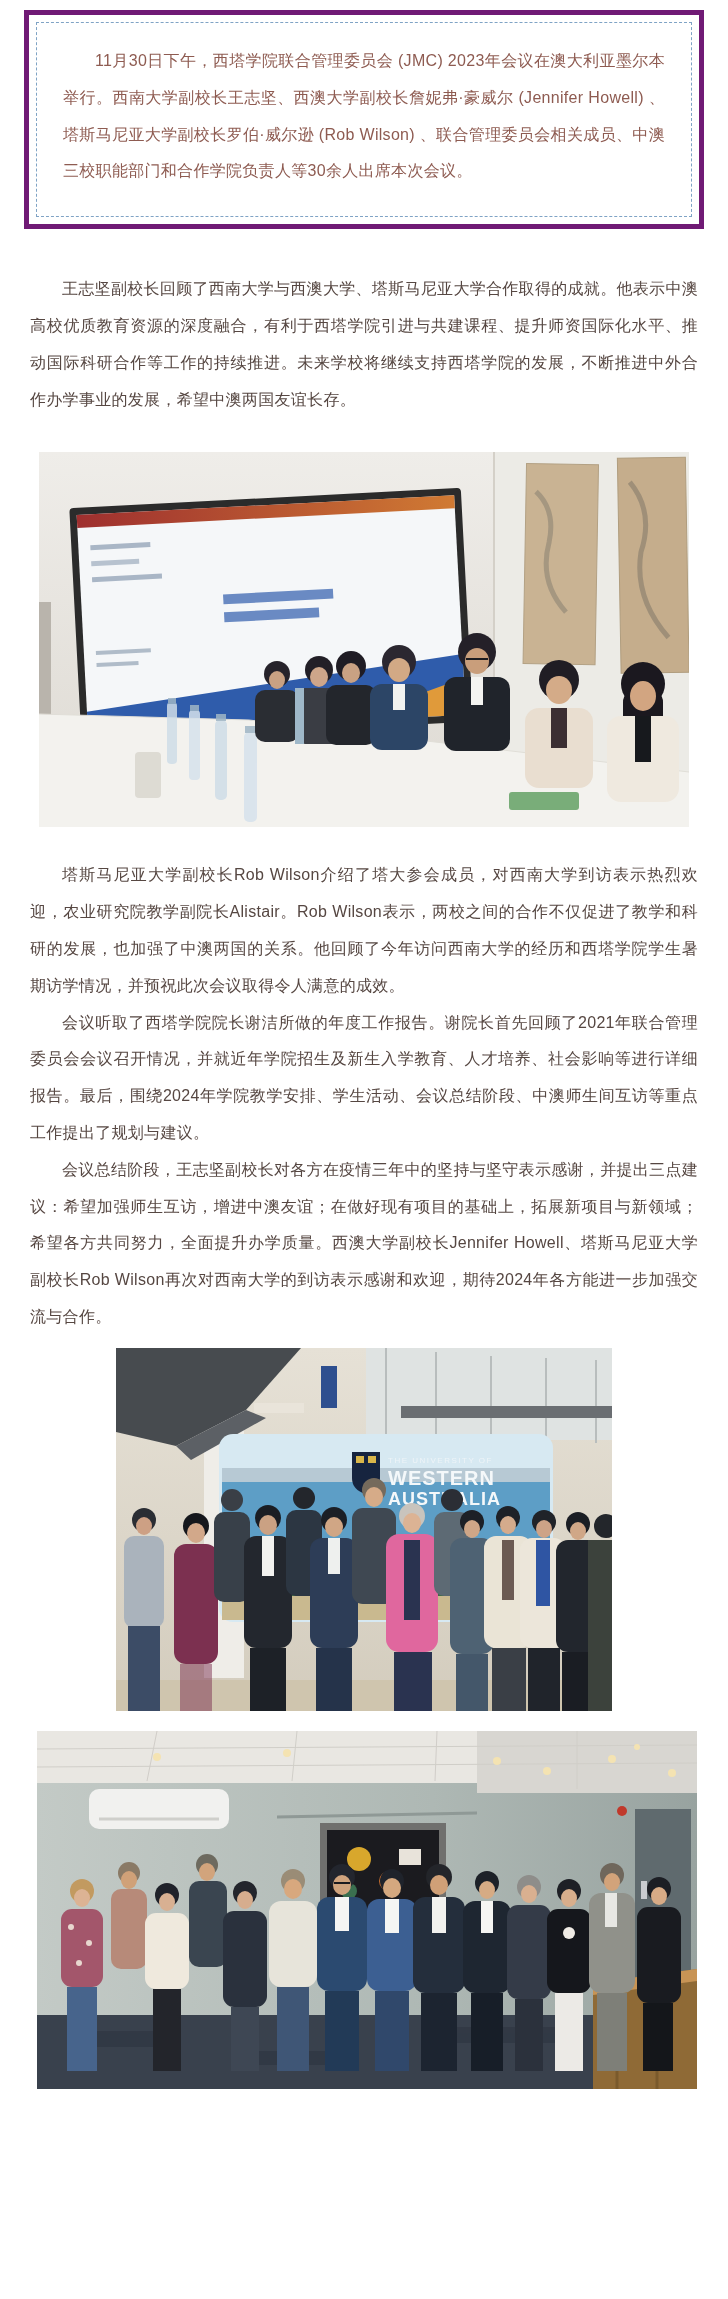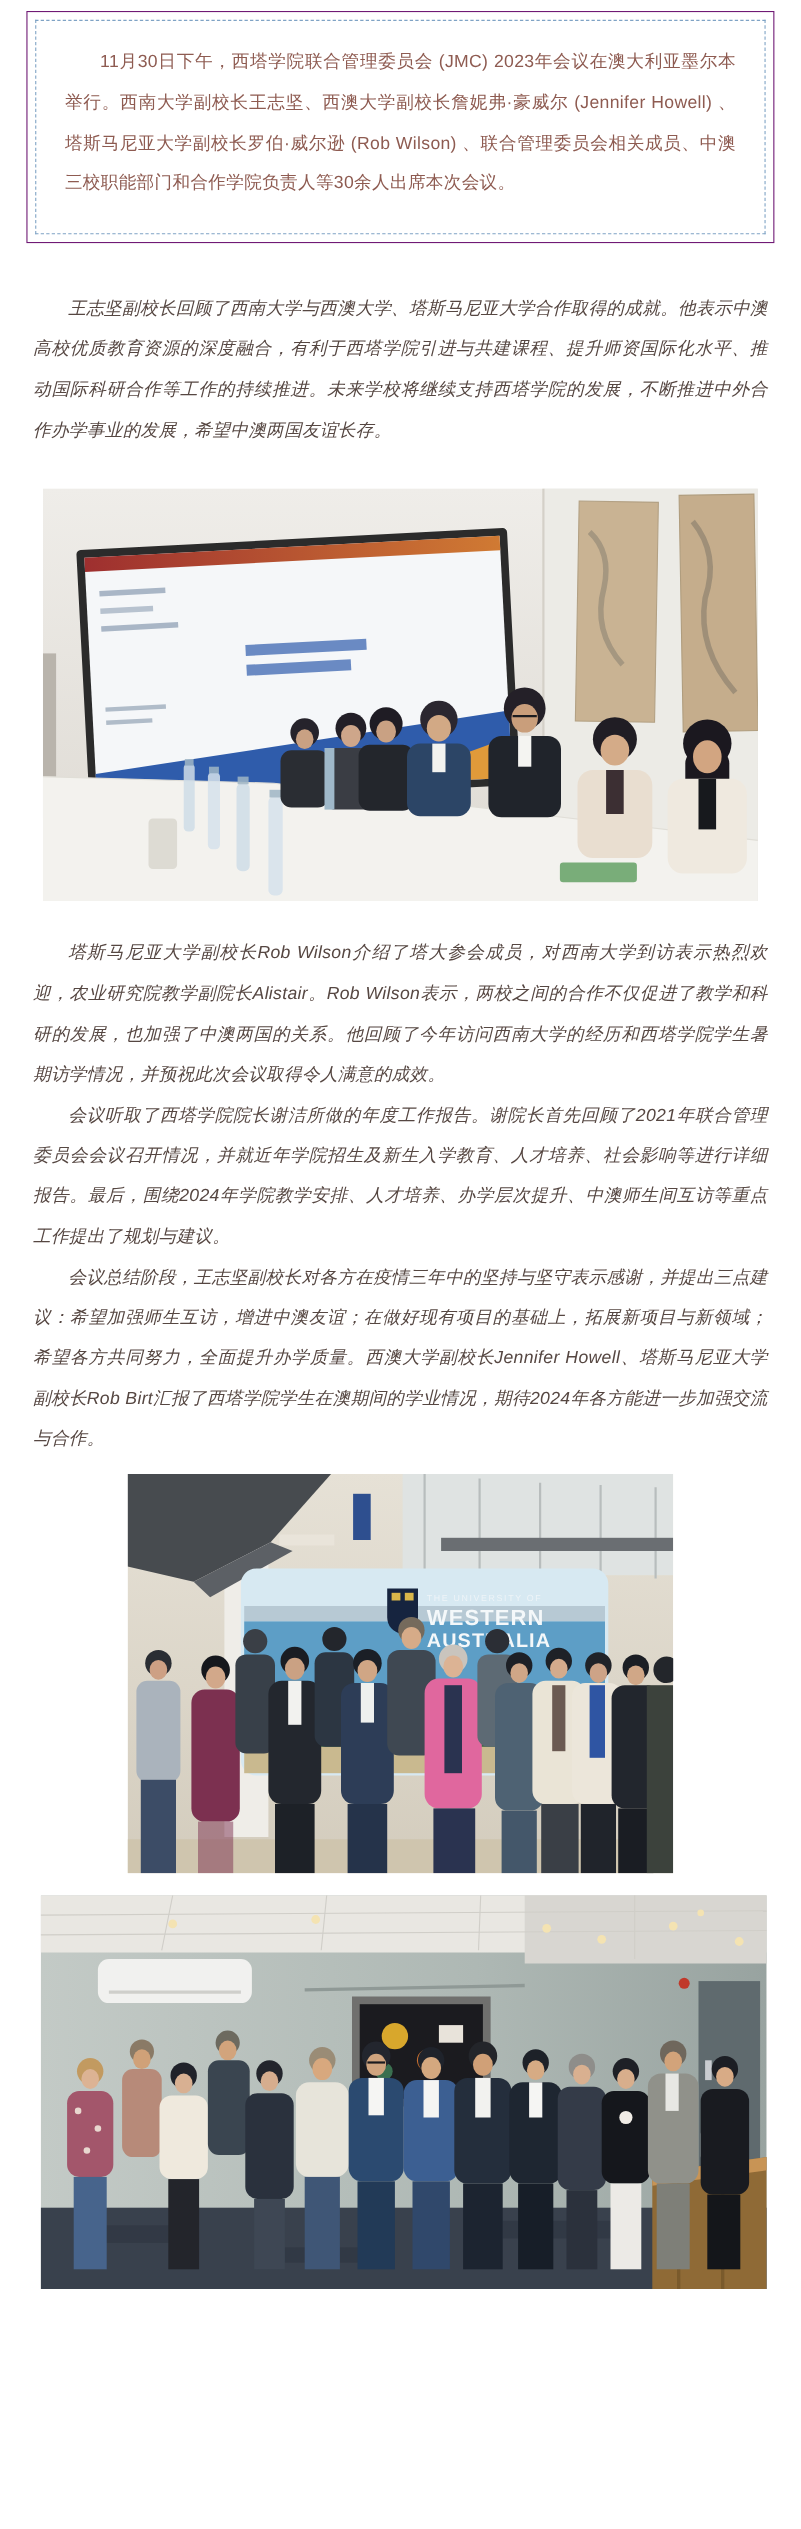--- a/index.html
+++ b/index.html
@@ -5,21 +5,21 @@
   html,body{margin:0;padding:0;background:#ffffff;}
   body{
     width:728px;
     font-family:"Liberation Sans","DejaVu Sans",sans-serif;
     color:#564742;
   }
   .article{padding:10px 30px 6px 30px;}
 
   
   .summary-outer{
-    border:1px solid #701a75;
+    border:5px solid #701a75;
     padding:7px;
     margin:0 -6px 42px -6px;
   }
   .summary-inner{
     border:1px dashed #7fa3c5;
     padding:20px 26px 26px 26px;
   }
   .summary-text{
     margin:0;
     color:#8e5b51;
@@ -31,21 +31,20 @@
   }
 
   .para{
     margin:0;
     font-size:16px;
     line-height:2.3;
     text-align:justify;
     text-indent:2em;
     letter-spacing:.3px;
     color:#564742;
-    font-style:italic;
   }
 
   figure{margin:0;padding:0;}
   .photo{display:block;margin:0 auto;}
   .photo-1-wrap{margin:34px 0 30px 0;text-align:center;}
   .photo-2-wrap{margin:12px 0 20px 0;text-align:left;}
   .photo-3-wrap{margin:0 0 42px 6px;text-align:left;}
   svg{display:inline-block;vertical-align:top;}
   .bt1{font-family:"Liberation Sans",sans-serif;font-size:8px;letter-spacing:1.5px;fill:#eef4f8;}
   .bt2{font-family:"Liberation Sans",sans-serif;font-size:20px;font-weight:bold;letter-spacing:1px;fill:#f4f8fa;}
@@ -163,22 +162,22 @@
             <rect x="568" y="264" width="72" height="86" rx="14" fill="#efe9df"></rect>
             <rect x="596" y="264" width="16" height="46" fill="#17191d"></rect>
           </g>
       </g>
       <rect x="470" y="340" width="70" height="18" rx="3" fill="#79ad79"></rect>
     </svg>
   </figure>
 
   <div>
     <p class="para">塔斯马尼亚大学副校长Rob Wilson介绍了塔大参会成员，对西南大学到访表示热烈欢迎，农业研究院教学副院长Alistair。Rob Wilson表示，两校之间的合作不仅促进了教学和科研的发展，也加强了中澳两国的关系。他回顾了今年访问西南大学的经历和西塔学院学生暑期访学情况，并预祝此次会议取得令人满意的成效。</p>
-    <p class="para">会议听取了西塔学院院长谢洁所做的年度工作报告。谢院长首先回顾了2021年联合管理委员会会议召开情况，并就近年学院招生及新生入学教育、人才培养、社会影响等进行详细报告。最后，围绕2024年学院教学安排、人才培养、办学层次提升、中澳师生间互访等重点工作提出了规划与建议。</p>
-    <p class="para">会议总结阶段，王志坚副校长对各方在疫情三年中的坚持与坚守表示感谢，并提出三点建议：希望加强师生互访，增进中澳友谊；在做好现有项目的基础上，拓展新项目与新领域；希望各方共同努力，全面提升办学质量。西澳大学副校长Jennifer Howell、塔斯马尼亚大学副校长Rob Birt汇报了西塔学院学生在澳期间的学业情况，期待2024年各方能进一步加强交流与合作。</p>
+    <p class="para">会议听取了西塔学院院长谢洁所做的年度工作报告。谢院长首先回顾了2021年联合管理委员会会议召开情况，并就近年学院招生及新生入学教育、人才培养、社会影响等进行详细报告。最后，围绕2024年学院教学安排、学生活动、会议总结阶段、中澳师生间互访等重点工作提出了规划与建议。</p>
+    <p class="para">会议总结阶段，王志坚副校长对各方在疫情三年中的坚持与坚守表示感谢，并提出三点建议：希望加强师生互访，增进中澳友谊；在做好现有项目的基础上，拓展新项目与新领域；希望各方共同努力，全面提升办学质量。西澳大学副校长Jennifer Howell、塔斯马尼亚大学副校长Rob Wilson再次对西南大学的到访表示感谢和欢迎，期待2024年各方能进一步加强交流与合作。</p>
   </div>
 
   <figure class="photo-2-wrap">
     <svg class="photo" width="496" height="363" viewBox="0 0 496 363">
       <defs>
         <linearGradient id="atrium" x1="0" y1="0" x2="0" y2="1">
           <stop offset="0" stop-color="#e6e1d6"></stop>
             <stop offset="1" stop-color="#d3ccbd"></stop>
         </linearGradient>
       </defs>

